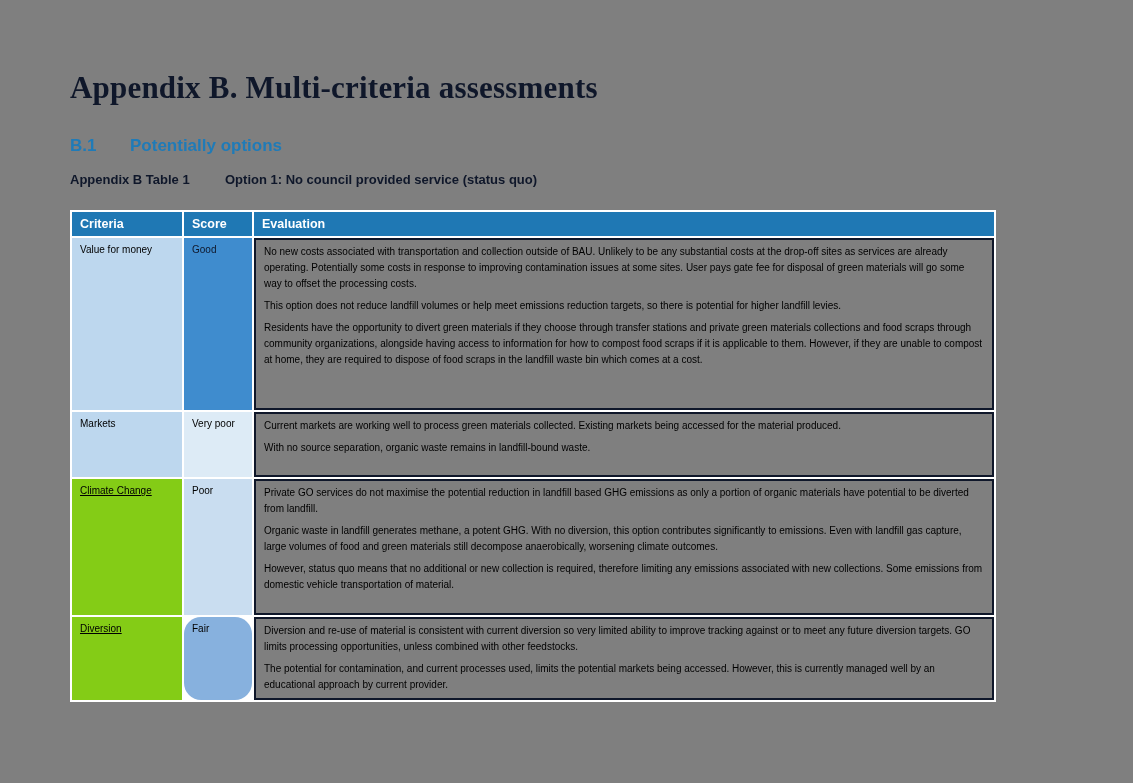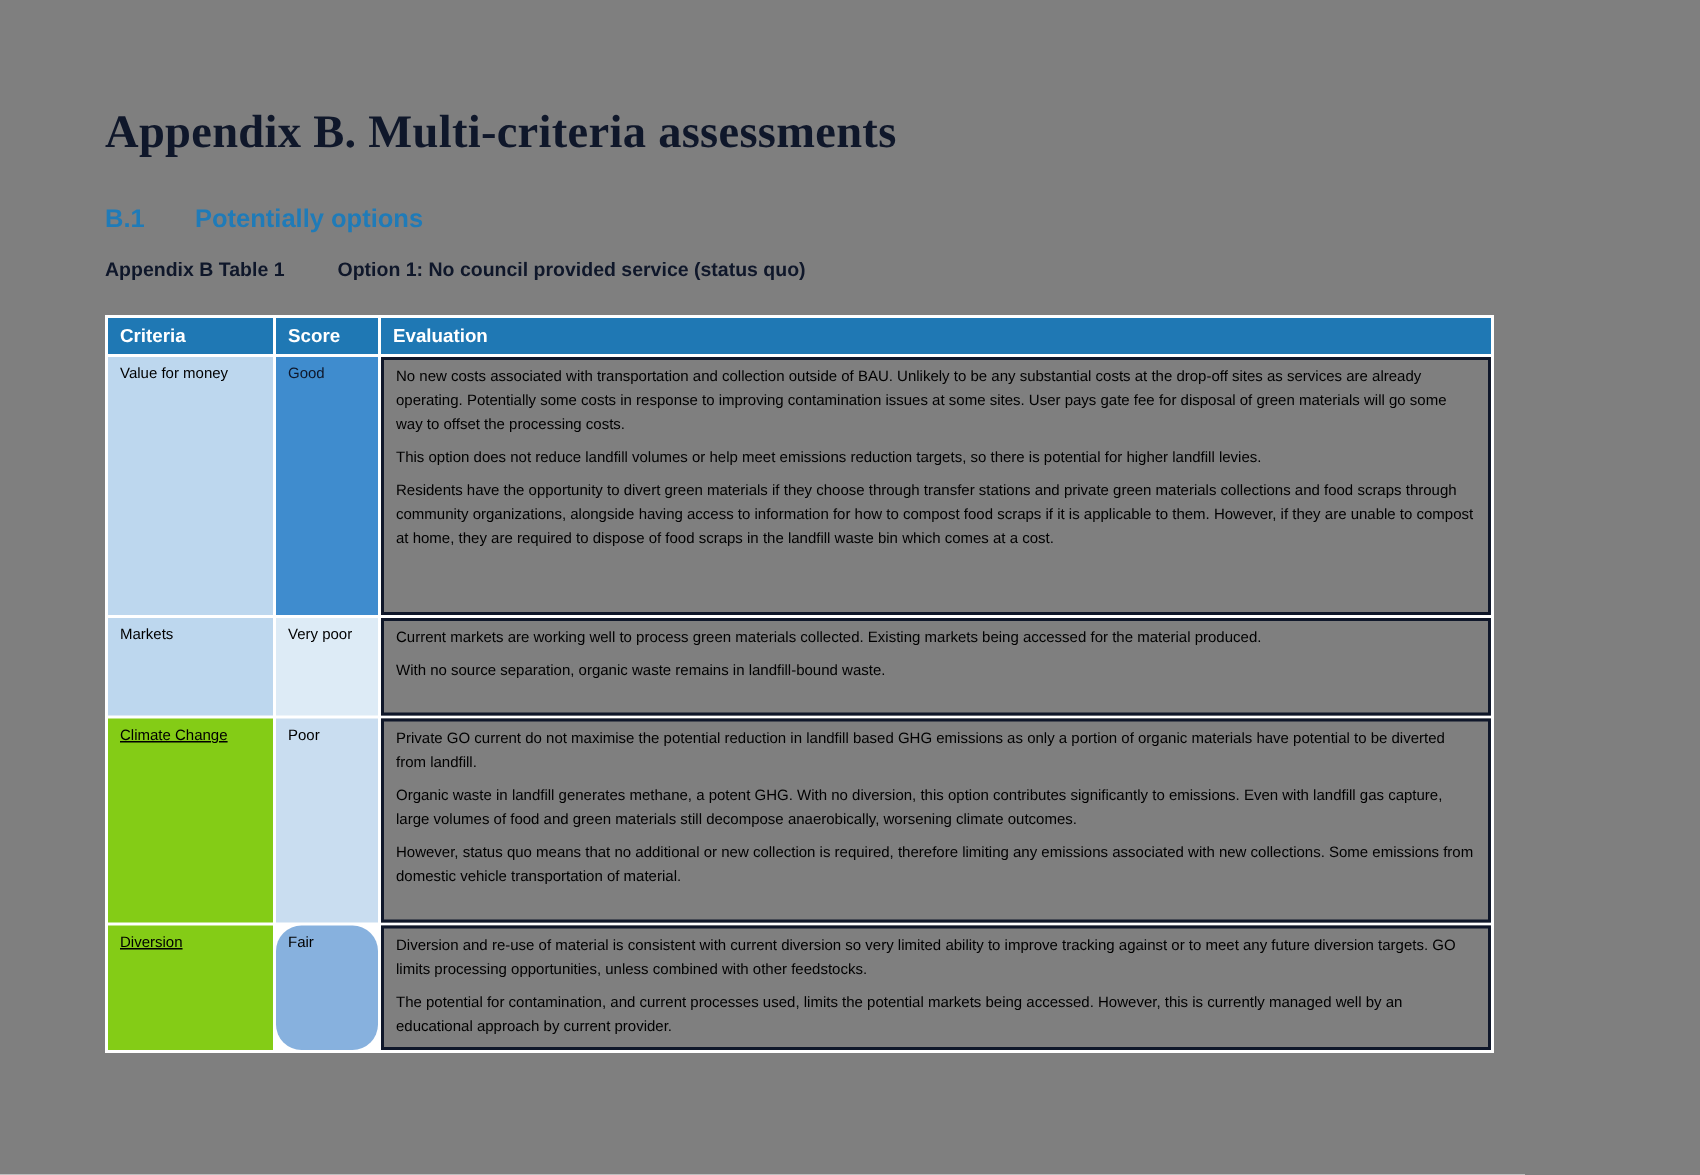--- a/index.html
+++ b/index.html
@@ -139,21 +139,21 @@
         <td class="cell-score score-verypoor">Very poor</td>
         <td class="cell-eval">
           <p>Current markets are working well to process green materials collected. Existing markets being accessed for the material produced.</p>
           <p>With no source separation, organic waste remains in landfill-bound waste.</p>
         </td>
       </tr>
       <tr class="r3">
         <td class="cell-criteria fill-green">Climate Change</td>
         <td class="cell-score score-poor">Poor</td>
         <td class="cell-eval">
-          <p>Private GO current do not maximise the potential reduction in landfill based GHG emissions as only a portion of organic materials have potential to be diverted from landfill.</p>
+          <p>Private GO services do not maximise the potential reduction in landfill based GHG emissions as only a portion of organic materials have potential to be diverted from landfill.</p>
           <p>Organic waste in landfill generates methane, a potent GHG. With no diversion, this option contributes significantly to emissions. Even with landfill gas capture, large volumes of food and green materials still decompose anaerobically, worsening climate outcomes.</p>
           <p>However, status quo means that no additional or new collection is required, therefore limiting any emissions associated with new collections. Some emissions from domestic vehicle transportation of material.</p>
         </td>
       </tr>
       <tr class="r4">
         <td class="cell-criteria fill-green">Diversion</td>
         <td class="cell-score score-fair">Fair</td>
         <td class="cell-eval">
           <p>Diversion and re-use of material is consistent with current diversion so very limited ability to improve tracking against or to meet any future diversion targets. GO limits processing opportunities, unless combined with other feedstocks.</p>
           <p>The potential for contamination, and current processes used, limits the potential markets being accessed. However, this is currently managed well by an educational approach by current provider.</p>

